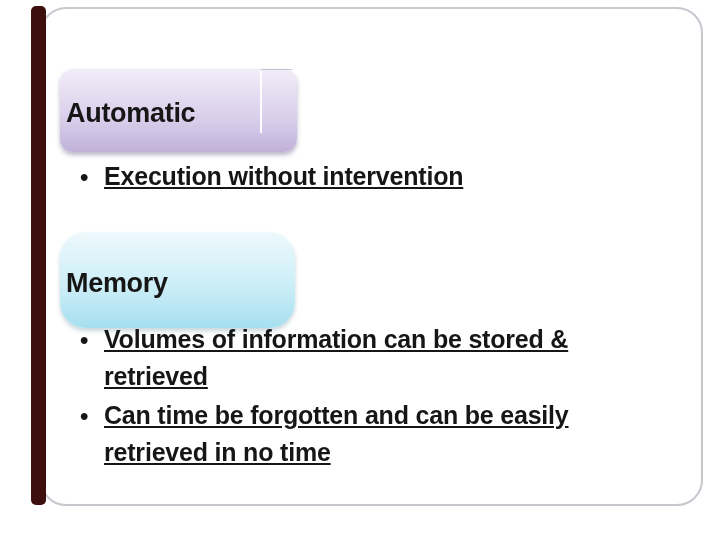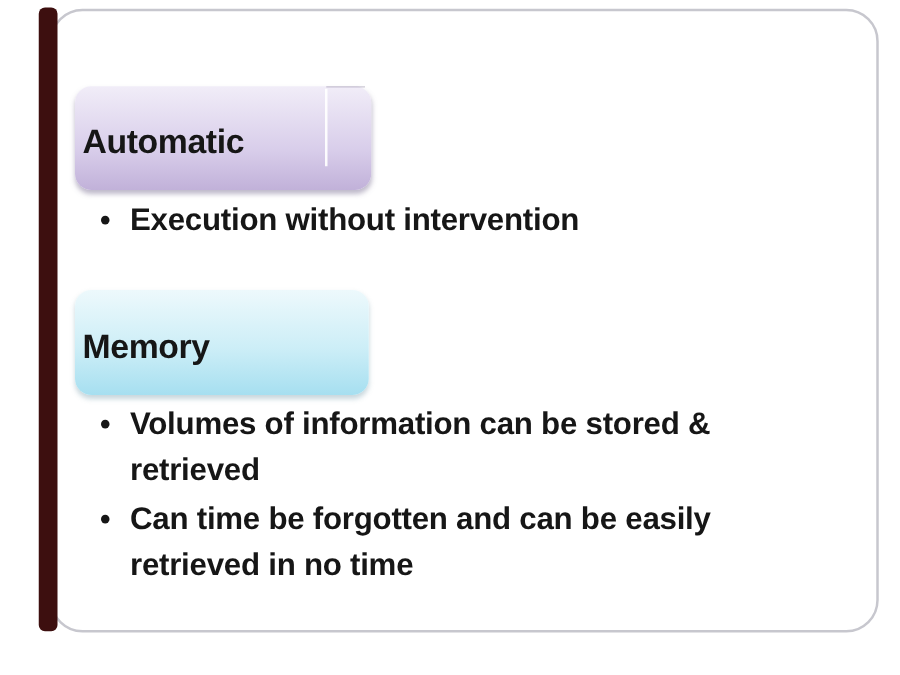--- a/index.html
+++ b/index.html
@@ -43,38 +43,40 @@
   }
   .box-automatic .seam{
     position:absolute;left:200px;top:2px;width:2px;height:62px;
     background:rgba(255,255,255,0.92);
   }
   .box-automatic .seam-top{
     position:absolute;left:201px;right:5px;top:0;height:1px;
     background:rgba(125,115,150,0.38);
   }
   .box-memory{
-    top:232px;width:235px;height:84px;
+    top:232px;width:235px;height:96px;
     background:linear-gradient(to bottom,var(--mem-top) 0%,var(--mem-mid) 55%,var(--mem-bottom) 100%);
     box-shadow:0 3px 4px rgba(110,150,165,0.38);
+    border-radius:26px;
   }
   .bullet-list{
     position:absolute;left:80px;width:600px;
     font-size:25px;font-weight:700;line-height:37px;letter-spacing:-0.2px;
   }
   .bullets-automatic{top:158px;}
   .bullets-memory{top:321px;}
   .bullet-item{
     display:grid;grid-template-columns:24px 1fr;margin-bottom:2px;
   }
   .bullet-marker{
     font-size:24px;line-height:37px;
   }
   .bullet-text{
     white-space:pre-line;
+    text-decoration:underline;
   }
 </style>
 </head>
 <body>
 
 <div class="frame"></div>
 <div class="accent-bar"></div>
 
 <div class="header-box box-automatic">
   <span class="label">Automatic</span>

